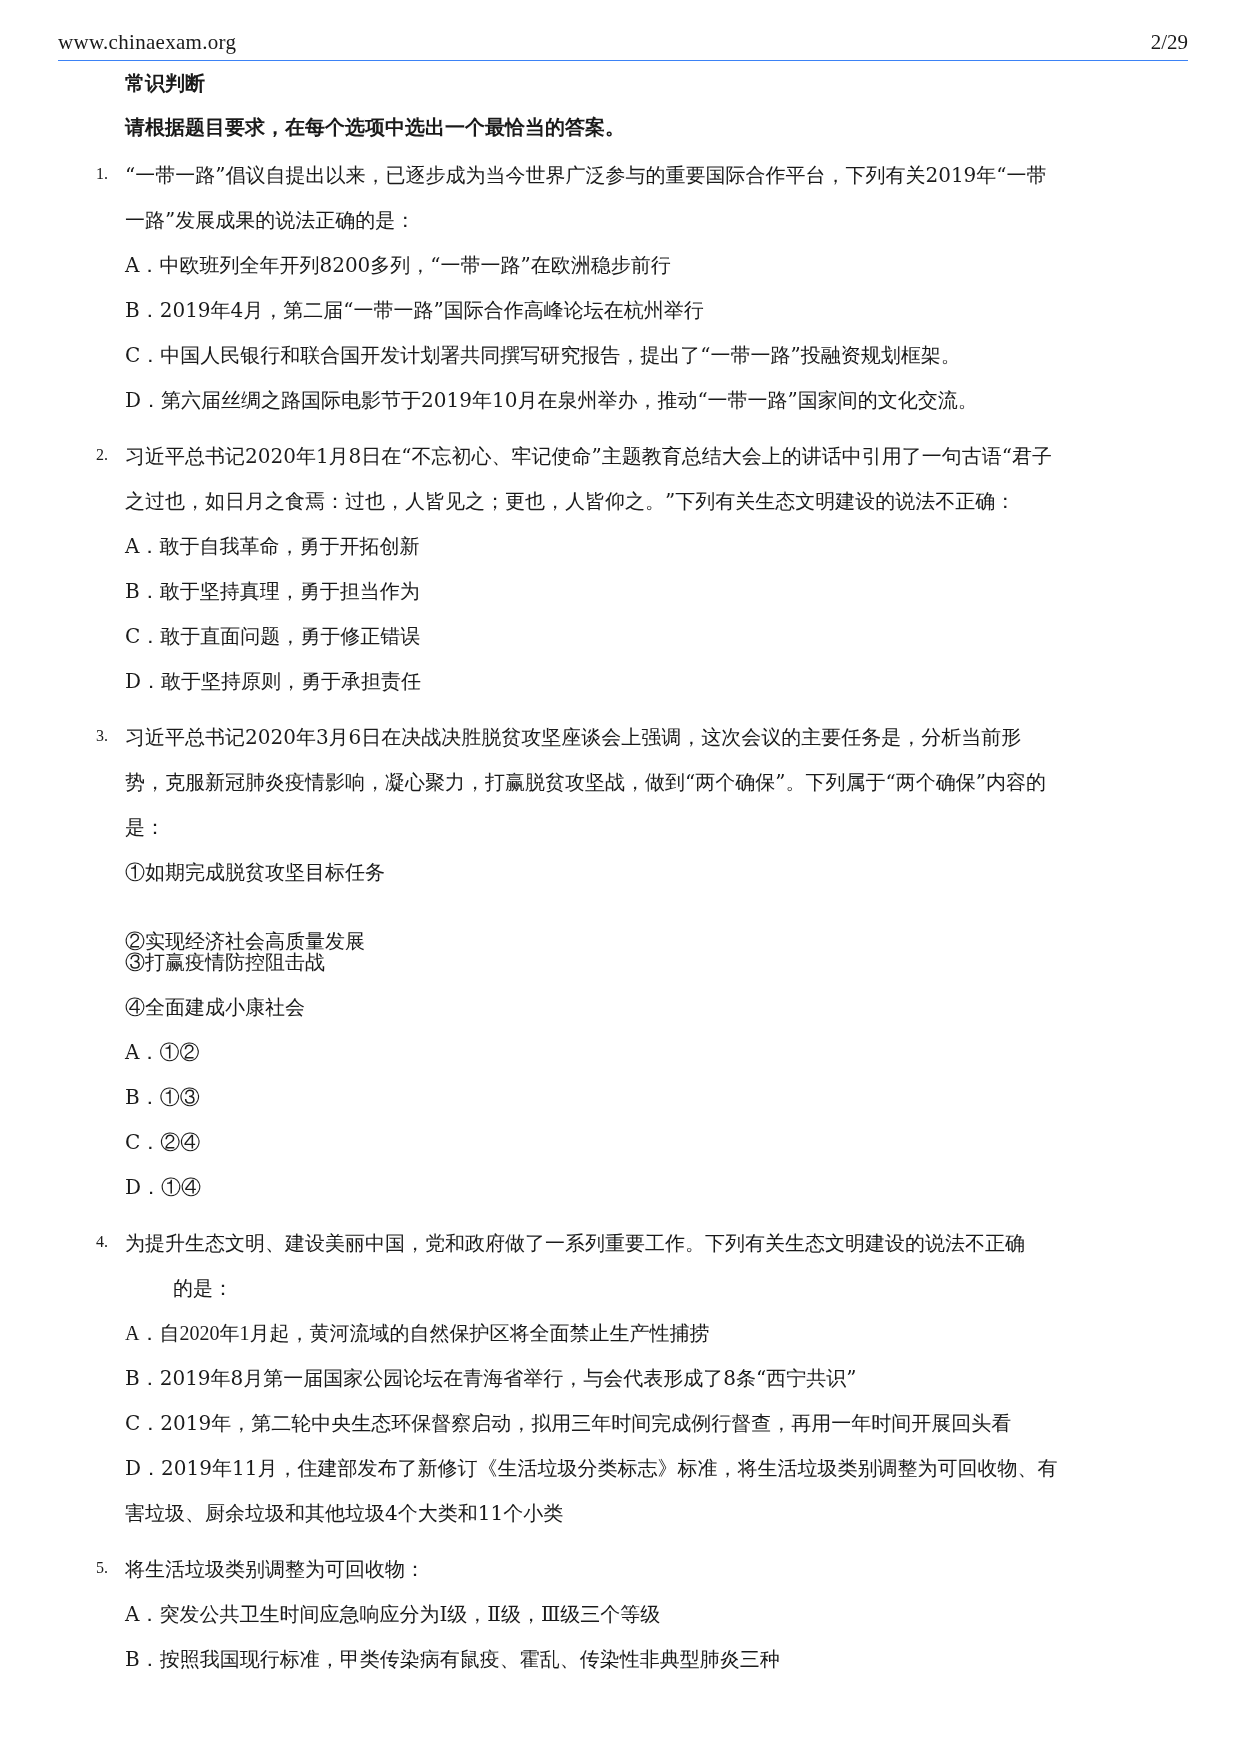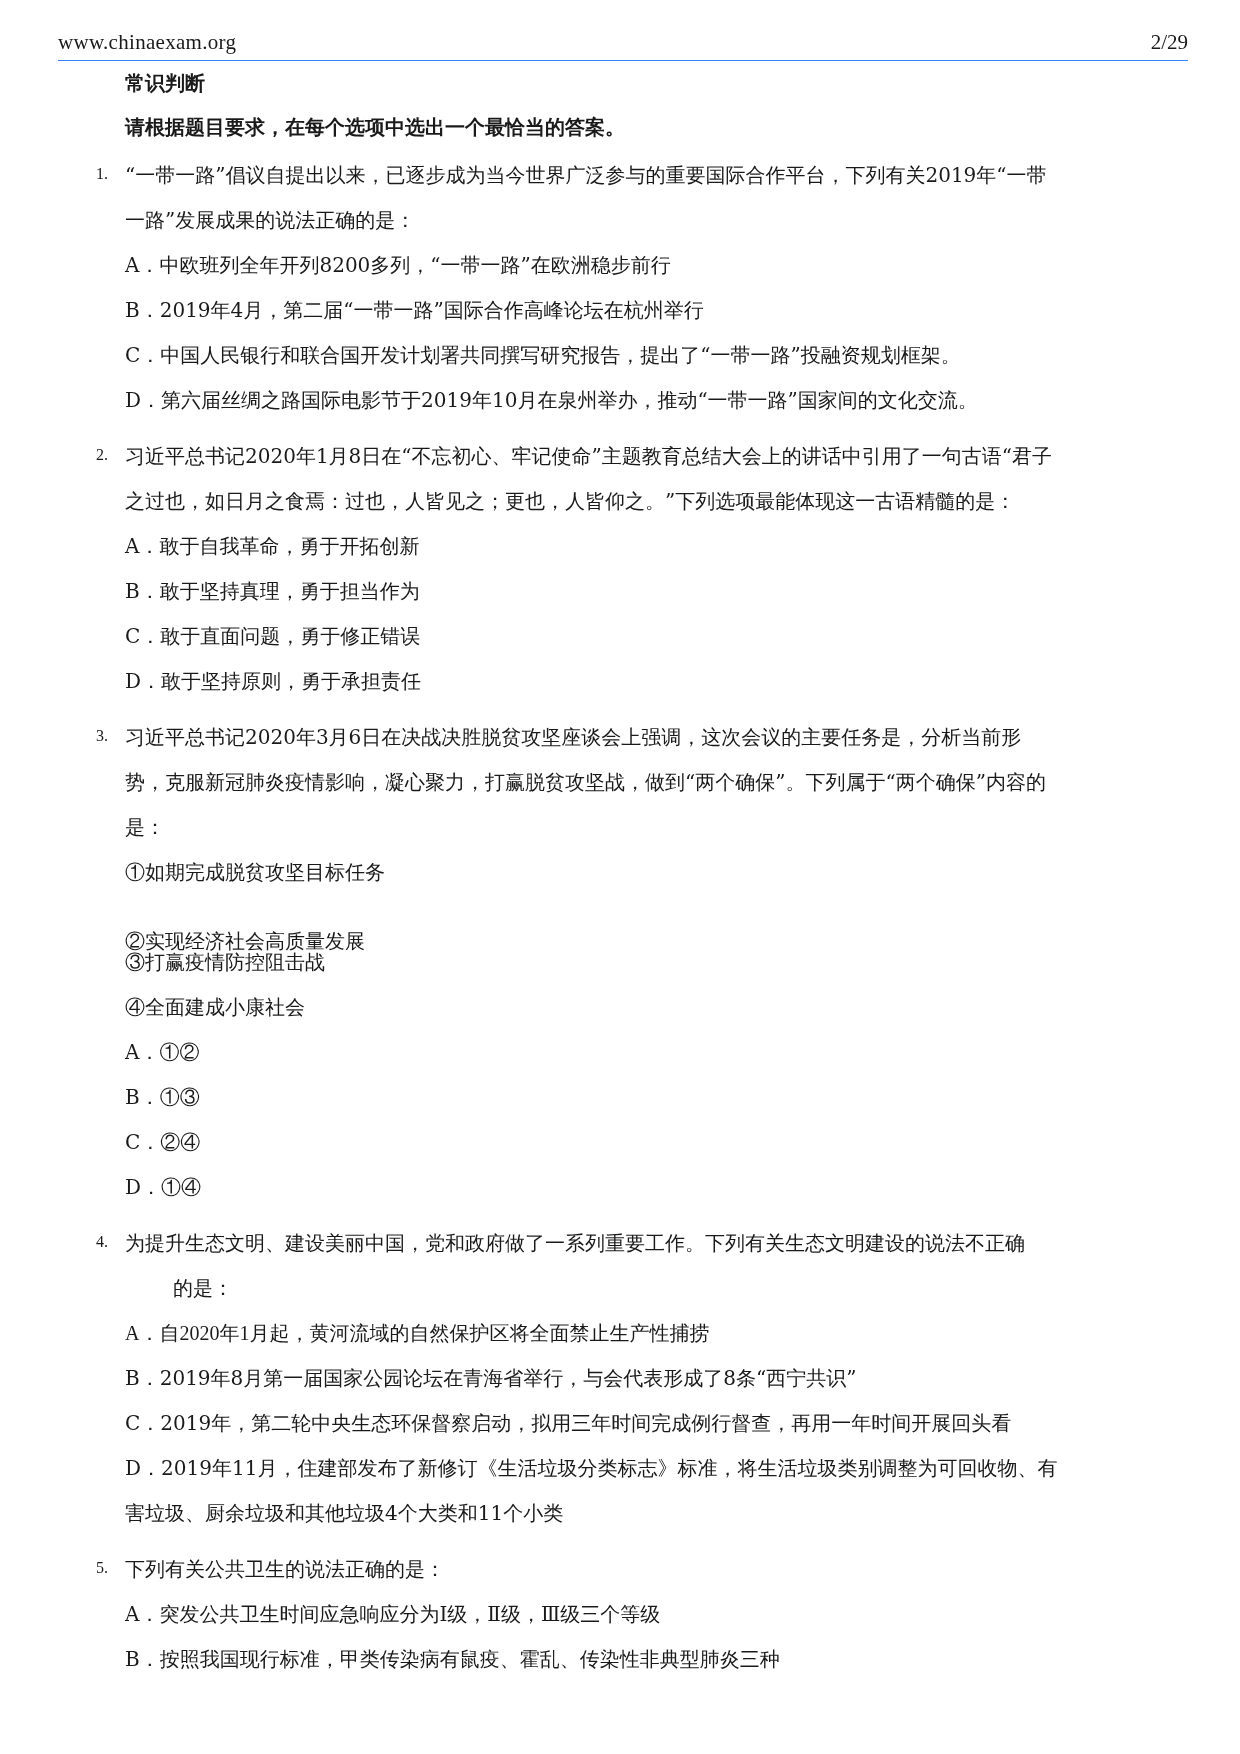--- a/index.html
+++ b/index.html
@@ -28,21 +28,21 @@
 <div class="qnum" style="left:96px;top:165px;">1.</div>
 <div class="line" style="left:125px;top:161px;">“一带一路”倡议自提出以来，已逐步成为当今世界广泛参与的重要国际合作平台，下列有关2019年“一带</div>
 <div class="line" style="left:125px;top:206px;">一路”发展成果的说法正确的是：</div>
 <div class="line" style="left:125px;top:251px;">A．中欧班列全年开列8200多列，“一带一路”在欧洲稳步前行</div>
 <div class="line" style="left:125px;top:296px;">B．2019年4月，第二届“一带一路”国际合作高峰论坛在杭州举行</div>
 <div class="line" style="left:125px;top:341px;">C．中国人民银行和联合国开发计划署共同撰写研究报告，提出了“一带一路”投融资规划框架。</div>
 <div class="line" style="left:125px;top:386px;">D．第六届丝绸之路国际电影节于2019年10月在泉州举办，推动“一带一路”国家间的文化交流。</div>
 
 <div class="qnum" style="left:96px;top:446px;">2.</div>
 <div class="line" style="left:125px;top:442px;">习近平总书记2020年1月8日在“不忘初心、牢记使命”主题教育总结大会上的讲话中引用了一句古语“君子</div>
-<div class="line" style="left:125px;top:487px;">之过也，如日月之食焉：过也，人皆见之；更也，人皆仰之。”下列选项最能体现这一古语精髓的是：</div>
+<div class="line" style="left:125px;top:487px;">之过也，如日月之食焉：过也，人皆见之；更也，人皆仰之。”下列有关生态文明建设的说法不正确：</div>
 <div class="line" style="left:125px;top:532px;">A．敢于自我革命，勇于开拓创新</div>
 <div class="line" style="left:125px;top:577px;">B．敢于坚持真理，勇于担当作为</div>
 <div class="line" style="left:125px;top:622px;">C．敢于直面问题，勇于修正错误</div>
 <div class="line" style="left:125px;top:667px;">D．敢于坚持原则，勇于承担责任</div>
 
 <div class="qnum" style="left:96px;top:727px;">3.</div>
 <div class="line" style="left:125px;top:723px;">习近平总书记2020年3月6日在决战决胜脱贫攻坚座谈会上强调，这次会议的主要任务是，分析当前形</div>
 <div class="line" style="left:125px;top:768px;">势，克服新冠肺炎疫情影响，凝心聚力，打赢脱贫攻坚战，做到“两个确保”。下列属于“两个确保”内容的</div>
 <div class="line" style="left:125px;top:813px;">是：</div>
 <div class="line" style="left:125px;top:858px;">①如期完成脱贫攻坚目标任务</div>
@@ -57,15 +57,15 @@
 <div class="qnum" style="left:96px;top:1233px;">4.</div>
 <div class="line" style="left:125px;top:1229px;">为提升生态文明、建设美丽中国，党和政府做了一系列重要工作。下列有关生态文明建设的说法不正确</div>
 <div class="line" style="left:125px;top:1274px;margin-left:48px;">的是：</div>
 <div class="line" style="left:125px;top:1319px;font-family:Liberation Serif, serif;">A．自2020年1月起，黄河流域的自然保护区将全面禁止生产性捕捞</div>
 <div class="line" style="left:125px;top:1364px;">B．2019年8月第一届国家公园论坛在青海省举行，与会代表形成了8条“西宁共识”</div>
 <div class="line" style="left:125px;top:1409px;">C．2019年，第二轮中央生态环保督察启动，拟用三年时间完成例行督查，再用一年时间开展回头看</div>
 <div class="line" style="left:125px;top:1454px;">D．2019年11月，住建部发布了新修订《生活垃圾分类标志》标准，将生活垃圾类别调整为可回收物、有</div>
 <div class="line" style="left:125px;top:1499px;">害垃圾、厨余垃圾和其他垃圾4个大类和11个小类</div>
 
 <div class="qnum" style="left:96px;top:1559px;">5.</div>
-<div class="line" style="left:125px;top:1555px;">下列有关公共卫生的说法正确的是：</div>
+<div class="line" style="left:125px;top:1555px;">将生活垃圾类别调整为可回收物：</div>
 <div class="line" style="left:125px;top:1600px;">A．突发公共卫生时间应急响应分为Ⅰ级，Ⅱ级，Ⅲ级三个等级</div>
 <div class="line" style="left:125px;top:1645px;">B．按照我国现行标准，甲类传染病有鼠疫、霍乱、传染性非典型肺炎三种</div>
 
 </body></html>

